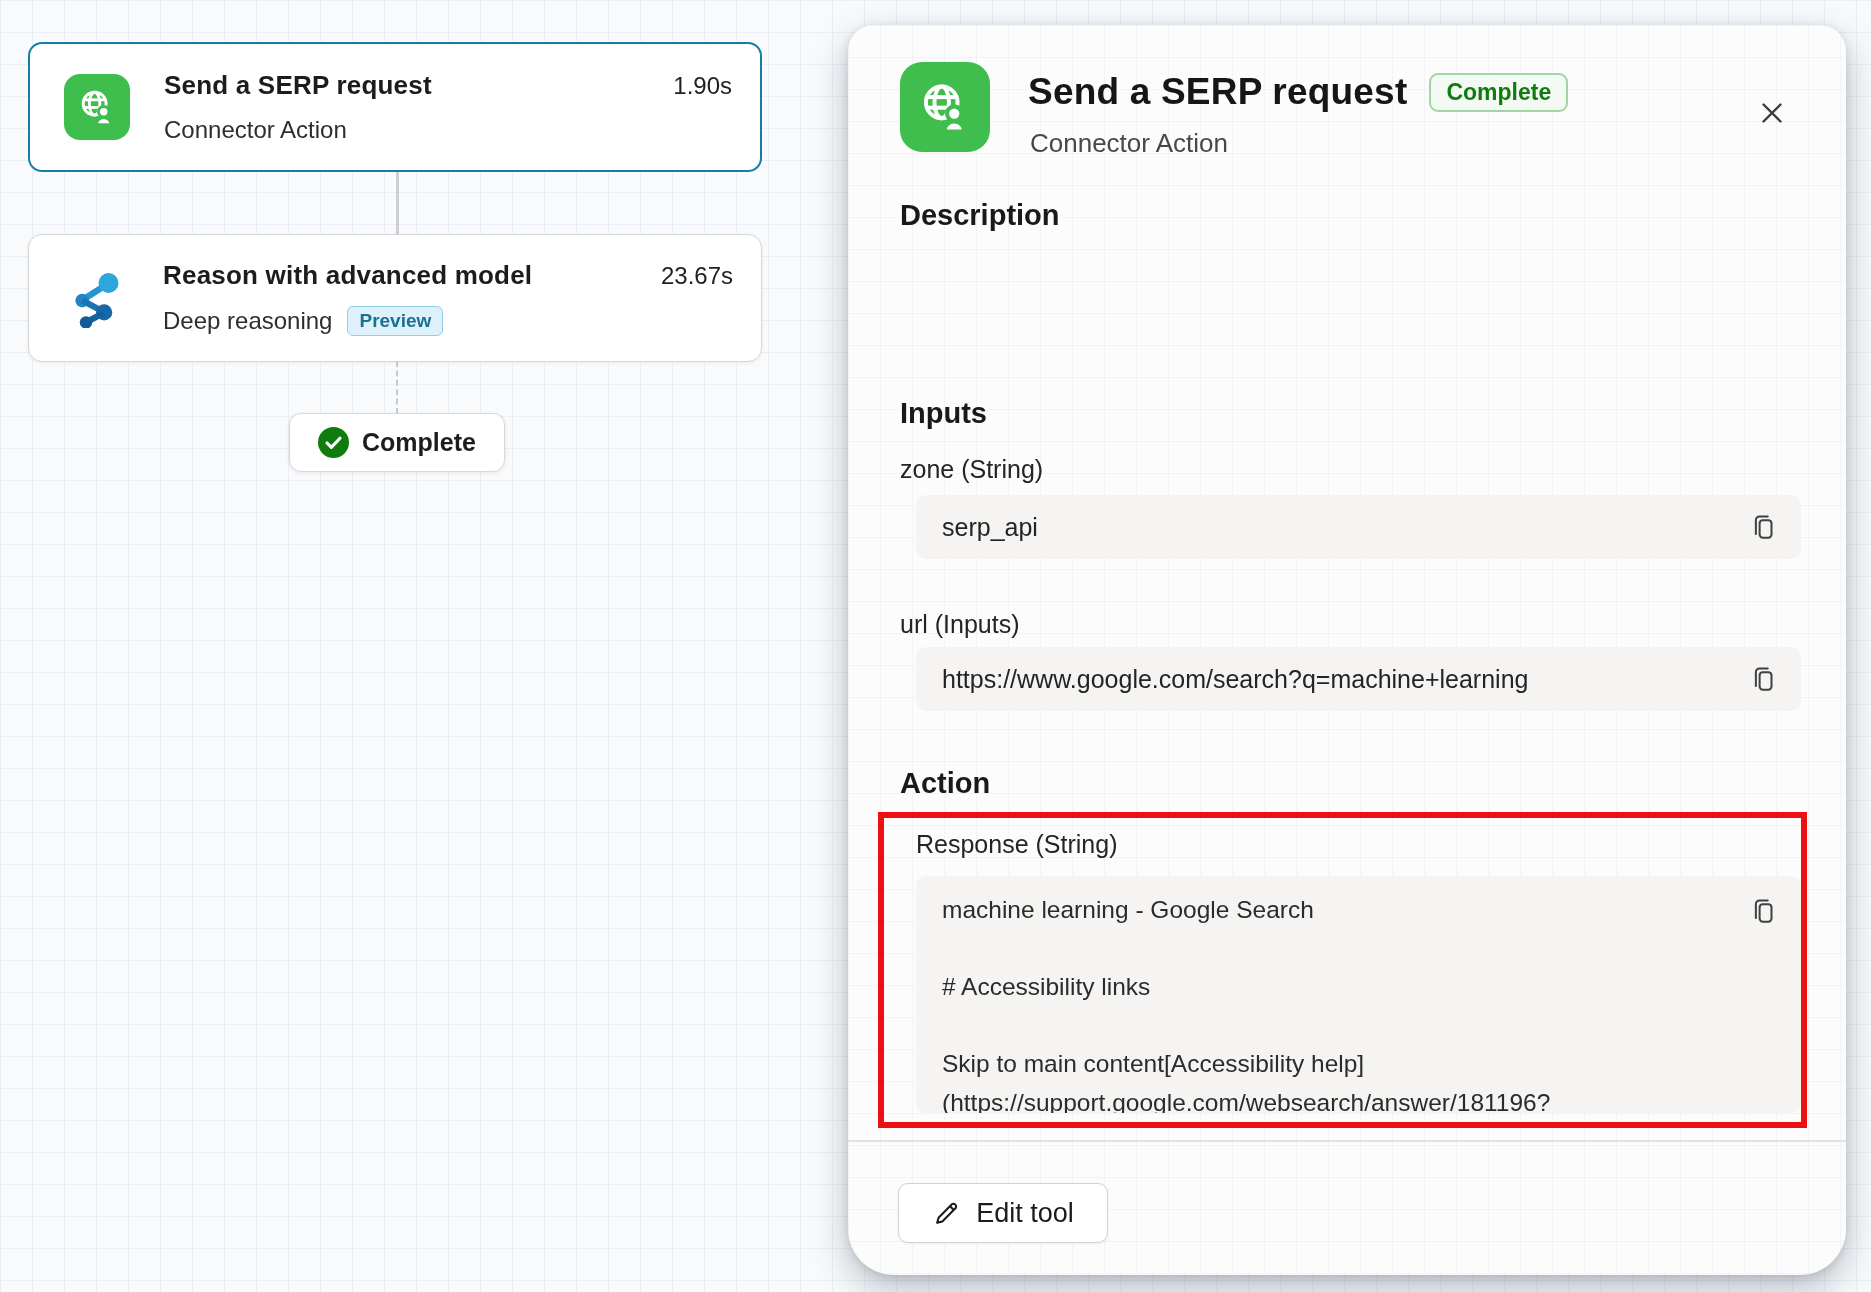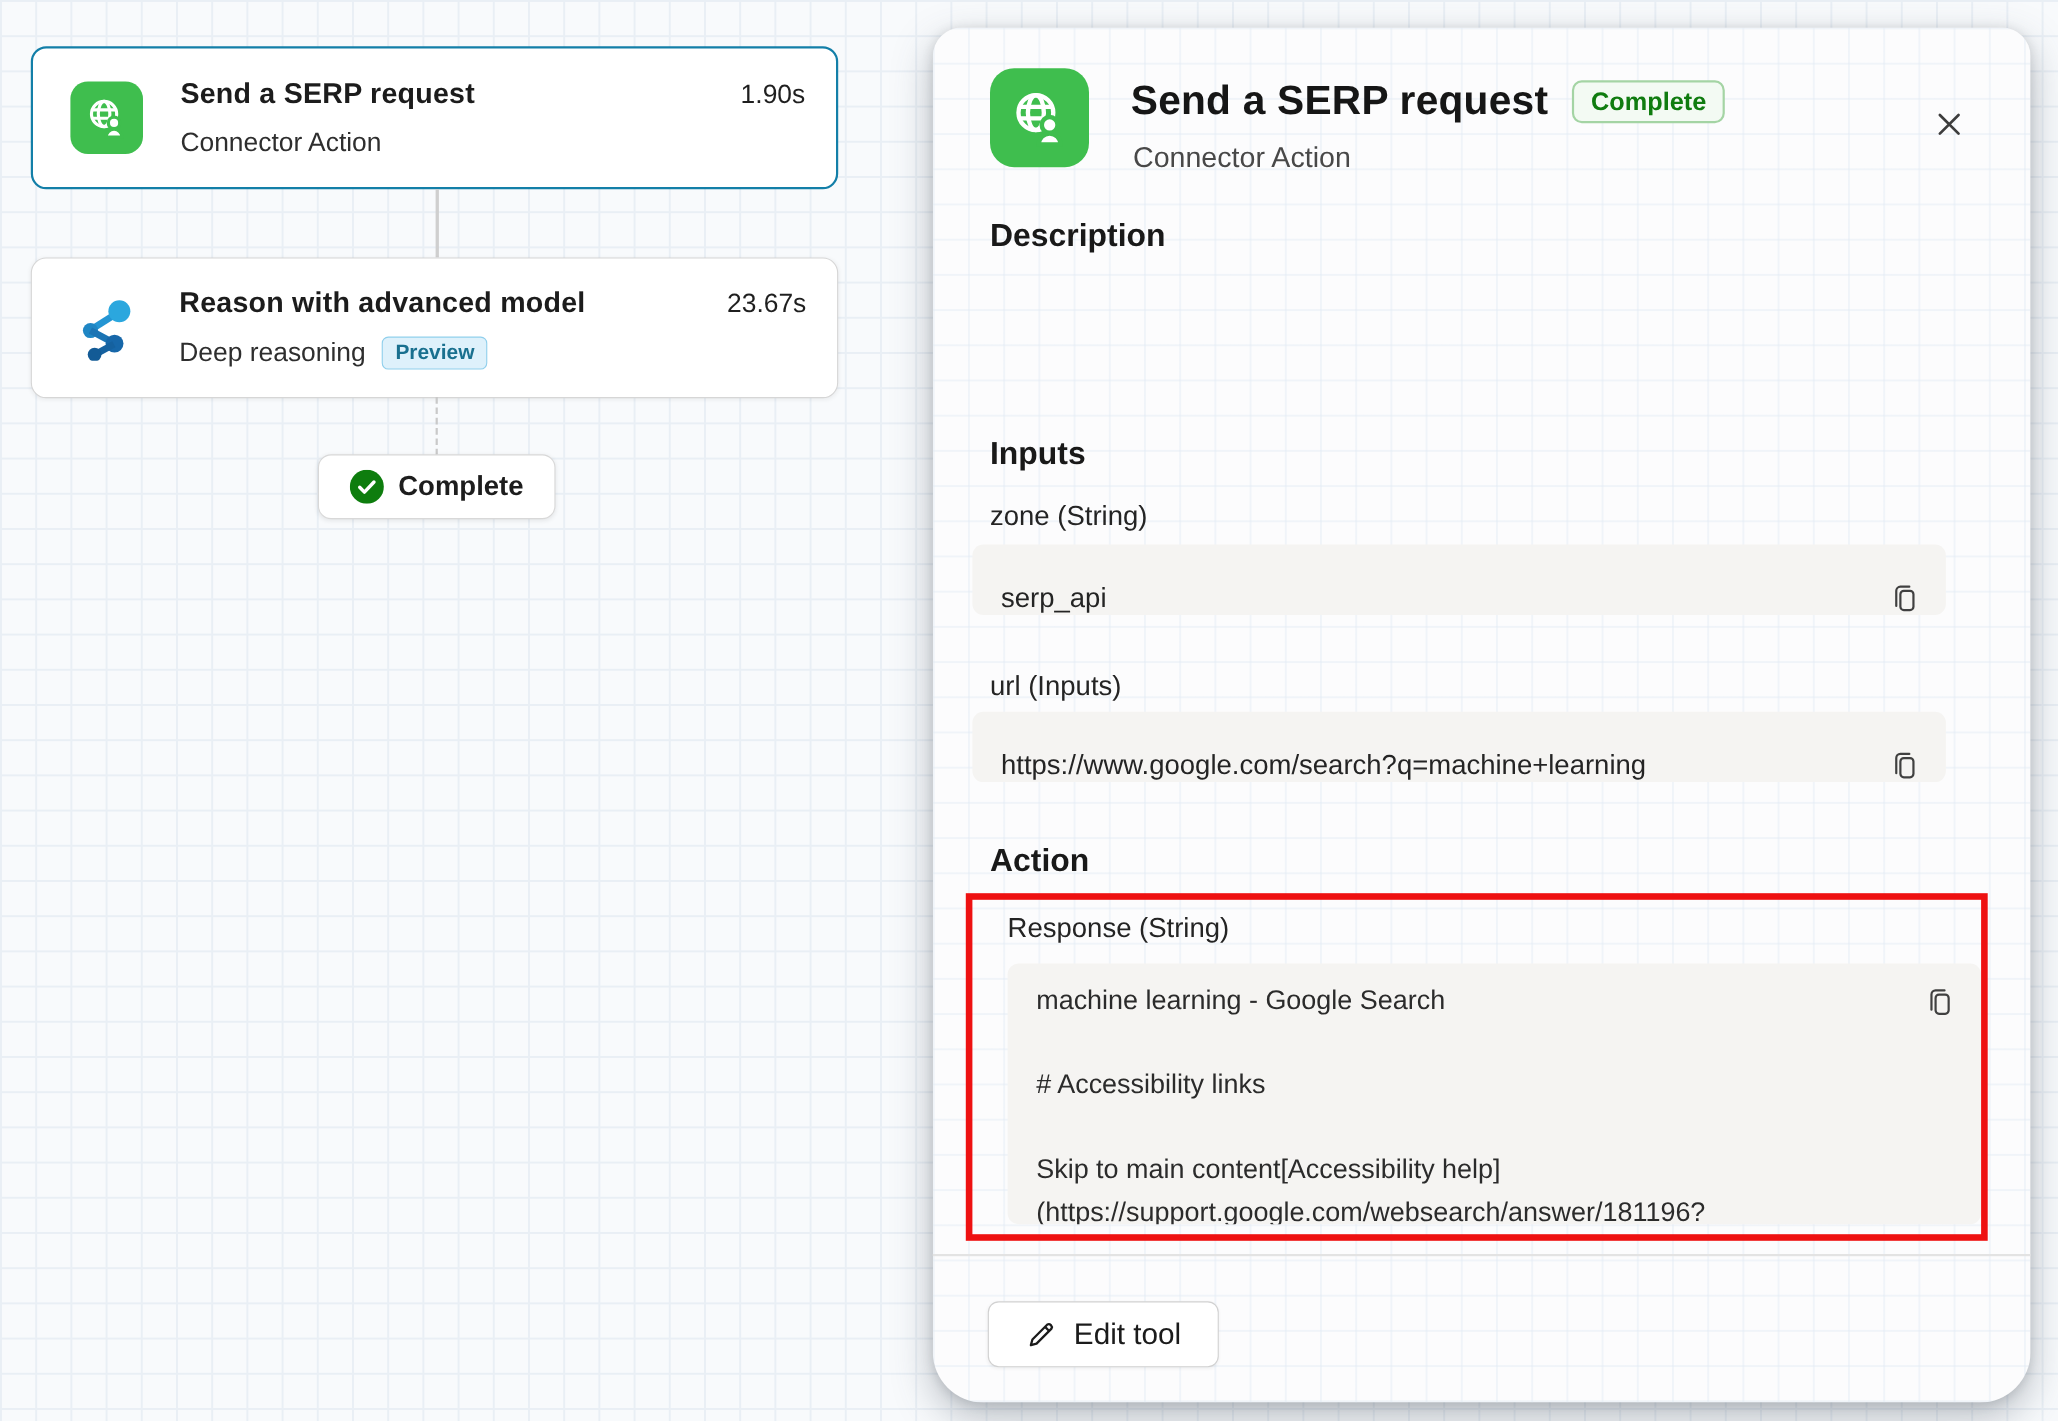--- a/index.html
+++ b/index.html
@@ -74,23 +74,23 @@
     padding:4px 15px; white-space:nowrap;
   }
   .panel-subtitle { left:182px; top:103px; font-size:26px; color:#484848; }
   .close-btn { right:52px; top:66px; width:44px; height:44px; display:flex; align-items:center; justify-content:center; cursor:pointer; background:none; border:none; }
 
   .section-heading { left:52px; font-size:29px; font-weight:700; color:#191919; }
   .desc-text { left:52px; top:240px; width:908px; font-size:26.5px; line-height:43px; color:#5a5a5a; }
 
   .field-label { left:52px; font-size:25px; color:#242424; }
   .value-box {
-    left:36px; width:885px; height:64px;
+    left:68px; width:885px; height:64px;
     background:#f5f4f2; border-radius:10px;
-    display:flex; align-items:flex-end; padding:0 22px 0 26px;
+    display:flex; align-items:center; padding:0 22px 0 26px;
     font-size:25px; color:#242424;
   }
   .copy-btn { margin-left:auto; background:none; border:none; cursor:pointer; display:flex; }
 
   .annotation-red {
     left:30px; top:787px; width:929px; height:316px;
     border:6px solid #ee1111; pointer-events:none; z-index:5;
   }
   .response-label { left:68px; top:805px; font-size:25px; color:#242424; }
   .response-box {

